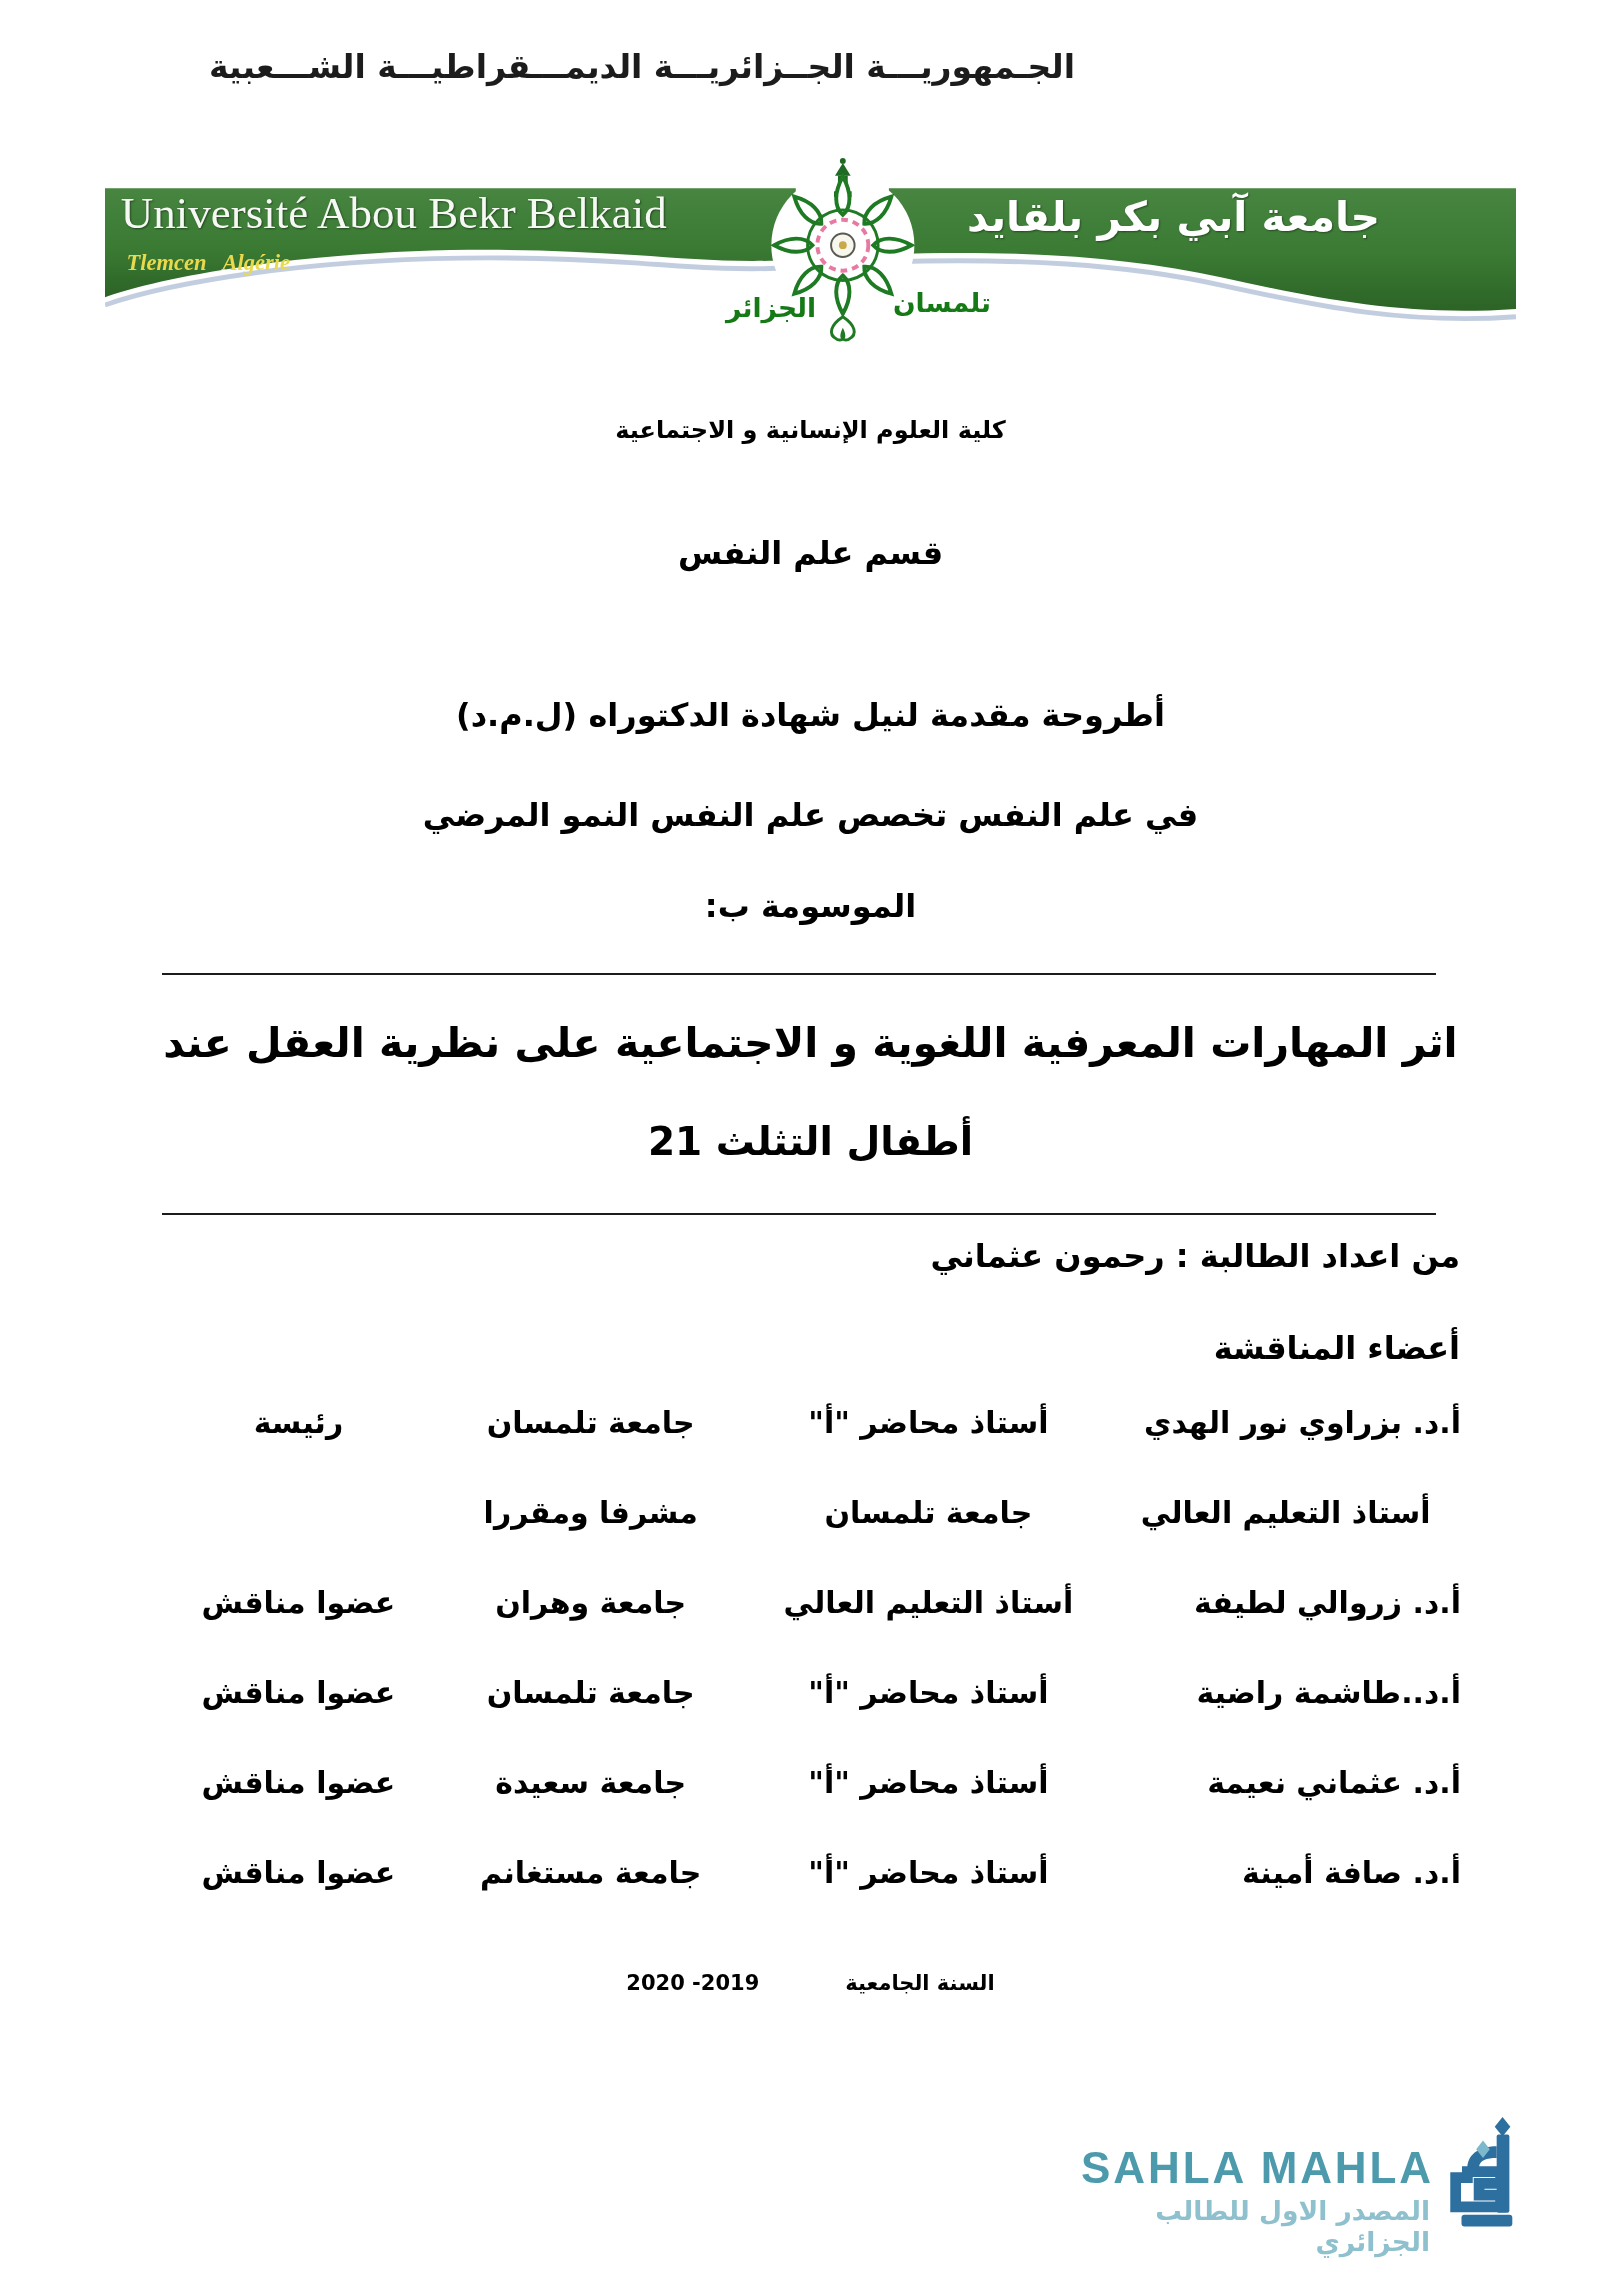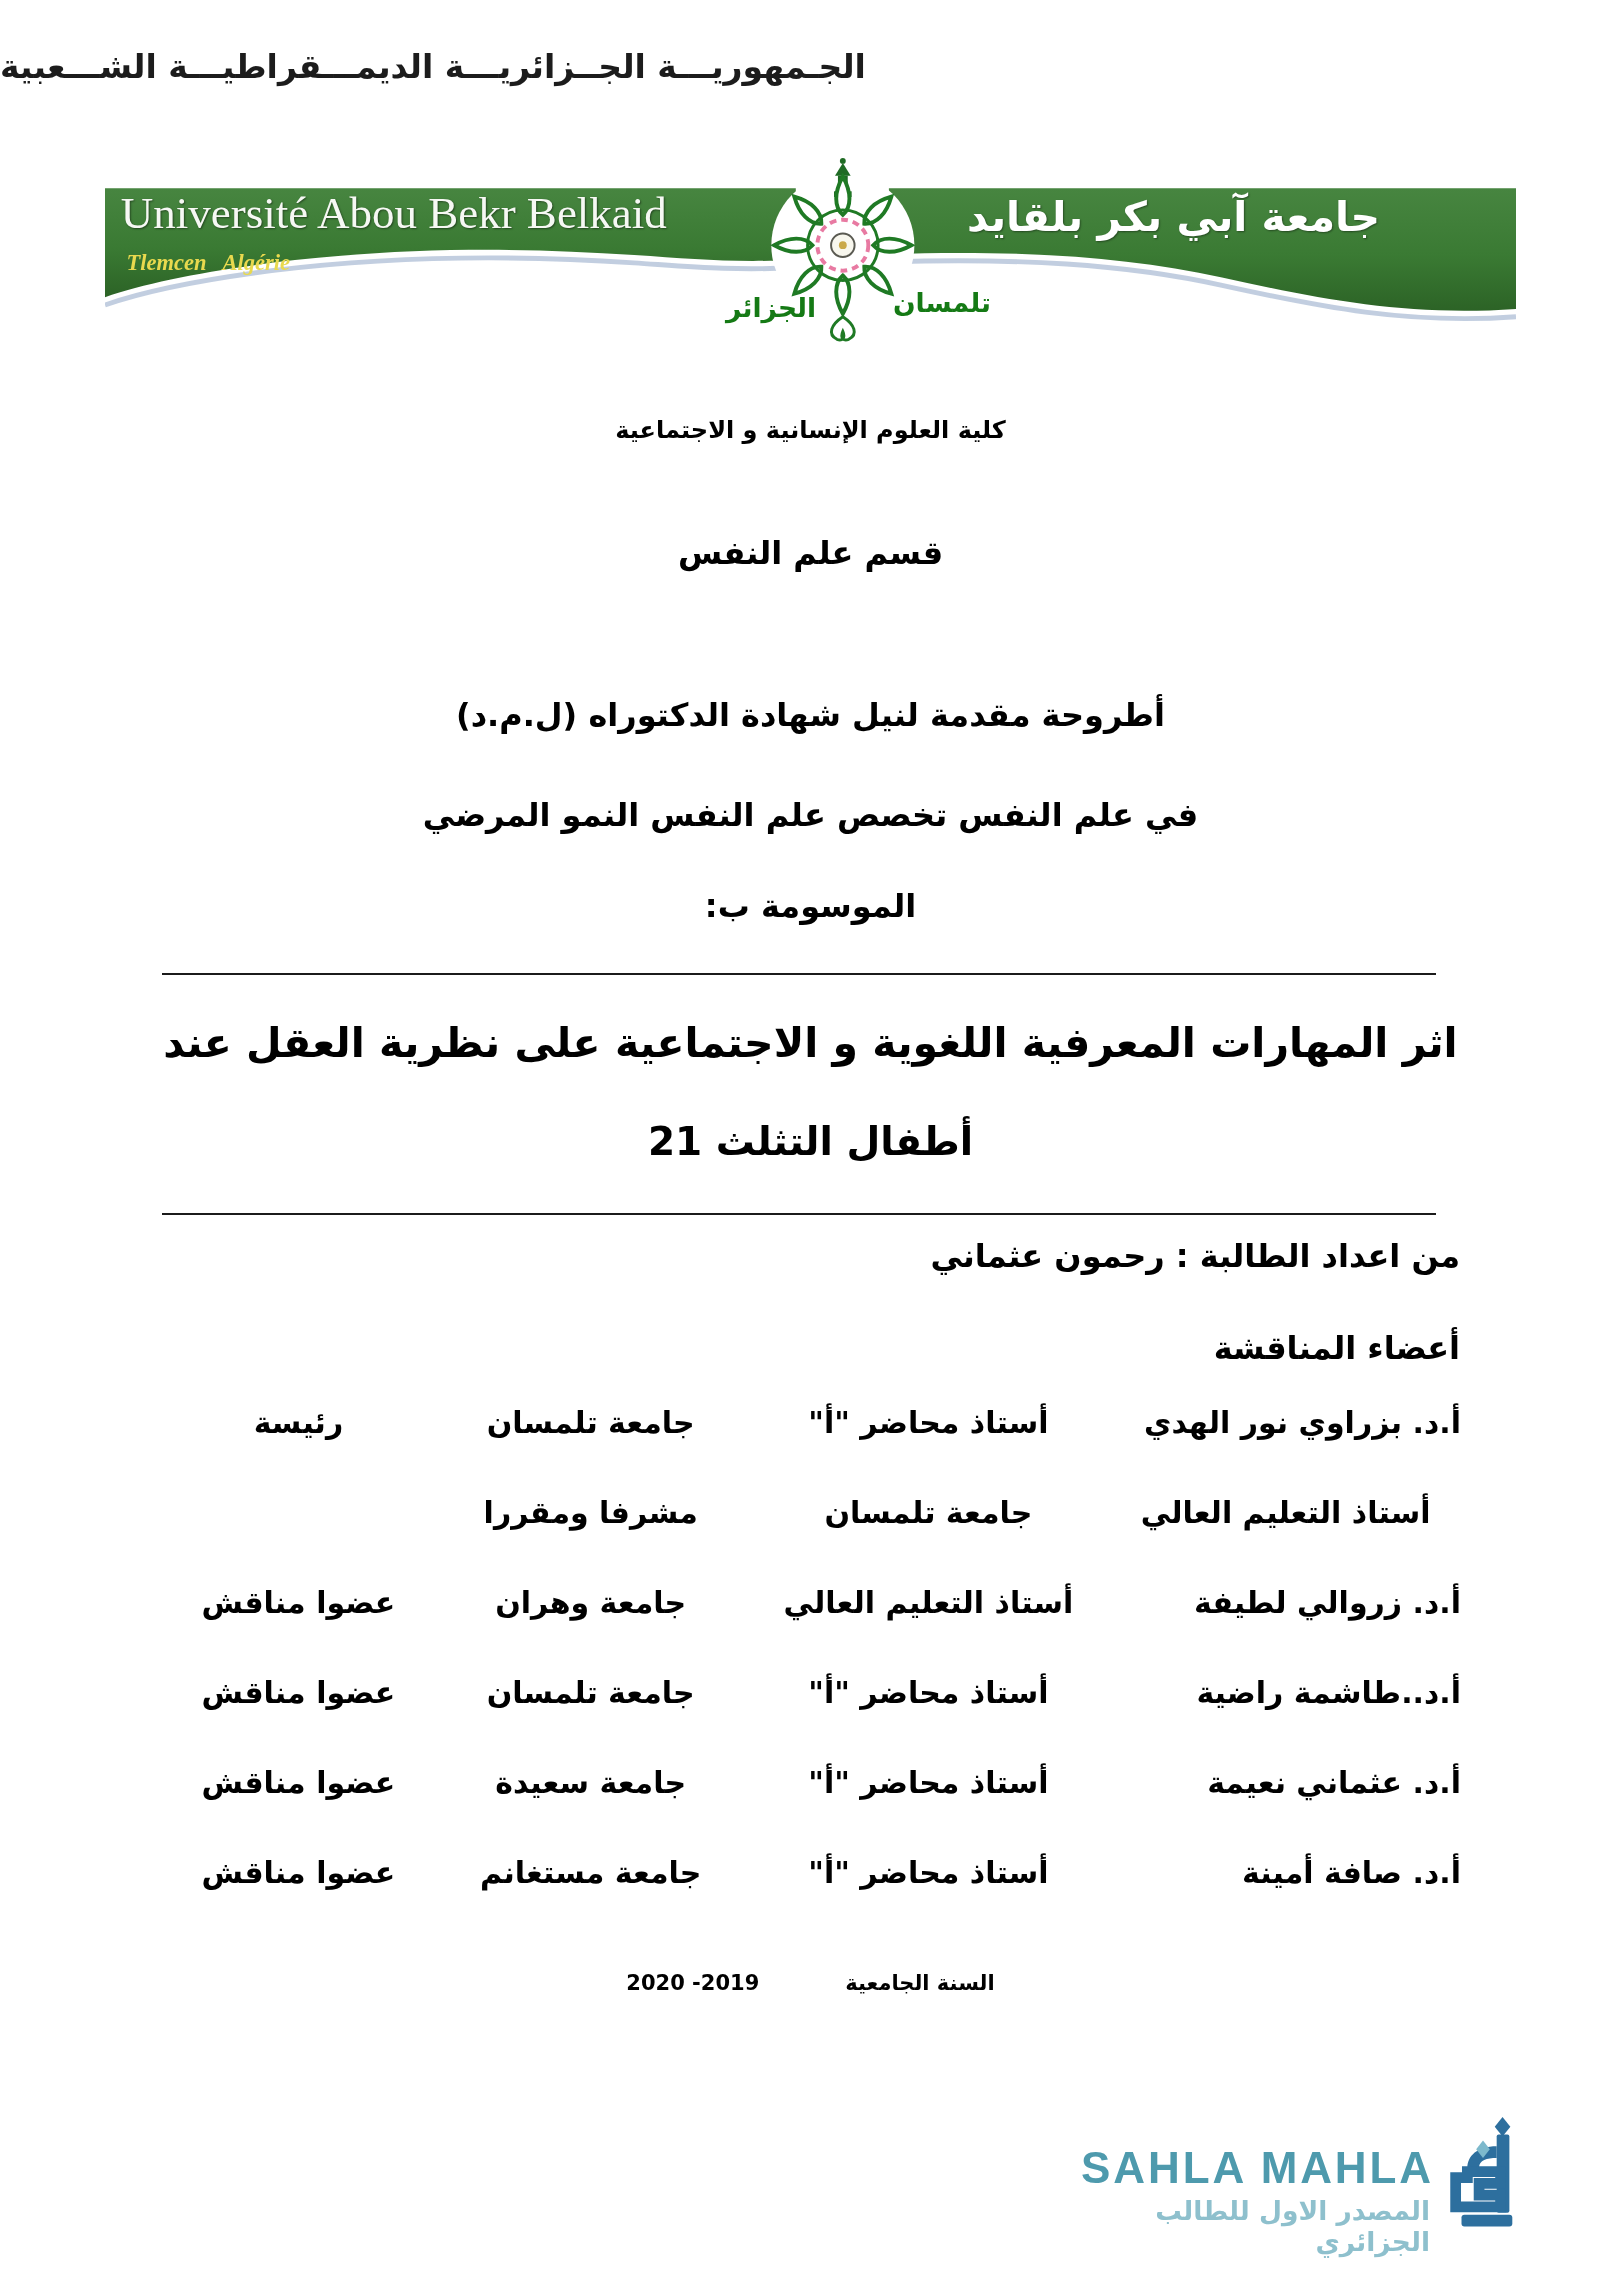--- a/index.html
+++ b/index.html
@@ -5,21 +5,21 @@
   html,body{margin:0;padding:0;background:#888;}
   .page{
     position:relative;width:1621px;height:2293px;margin:0 auto;
     background:#ffffff;overflow:hidden;
     font-family:"DejaVu Sans",sans-serif;color:#111;
   }
   .abs{position:absolute;}
   .rtl{direction:rtl;}
 
   
-  .rep-line1{left:0;top:47px;width:1284px;text-align:left;font-size:33px;font-weight:bold;color:#1c1c1c;letter-spacing:1px;}
+  .rep-line1{left:0;top:47px;width:1284px;text-align:center;font-size:33px;font-weight:bold;color:#1c1c1c;letter-spacing:1px;}
   .rep-line2{left:0;top:90px;width:1284px;text-align:center;font-size:37px;font-weight:bold;color:#161616;}
 
   
   .banner{left:105px;top:152px;width:1411px;height:206px;}
   .banner svg{position:absolute;left:0;top:0;}
   .univ-fr{left:15.7px;top:35px;font-family:"Liberation Serif",serif;font-size:45px;color:#f6f8f4;text-shadow:1px 1px 2px rgba(0,0,0,.45);white-space:pre;}
   .univ-loc{left:21.6px;top:98px;font-family:"Liberation Serif",serif;font-style:italic;font-weight:bold;font-size:22.5px;color:#e9d94e;white-space:pre;}
   .univ-ar{left:853px;top:41px;width:431px;text-align:center;font-size:41px;font-weight:bold;color:#ffffff;text-shadow:1px 1px 2px rgba(0,0,0,.4);}
   .city-ar{left:788px;top:135px;font-size:26.5px;font-weight:bold;color:#157a15;}
   .country-ar{left:621px;top:140px;font-size:26.5px;font-weight:bold;color:#157a15;}

